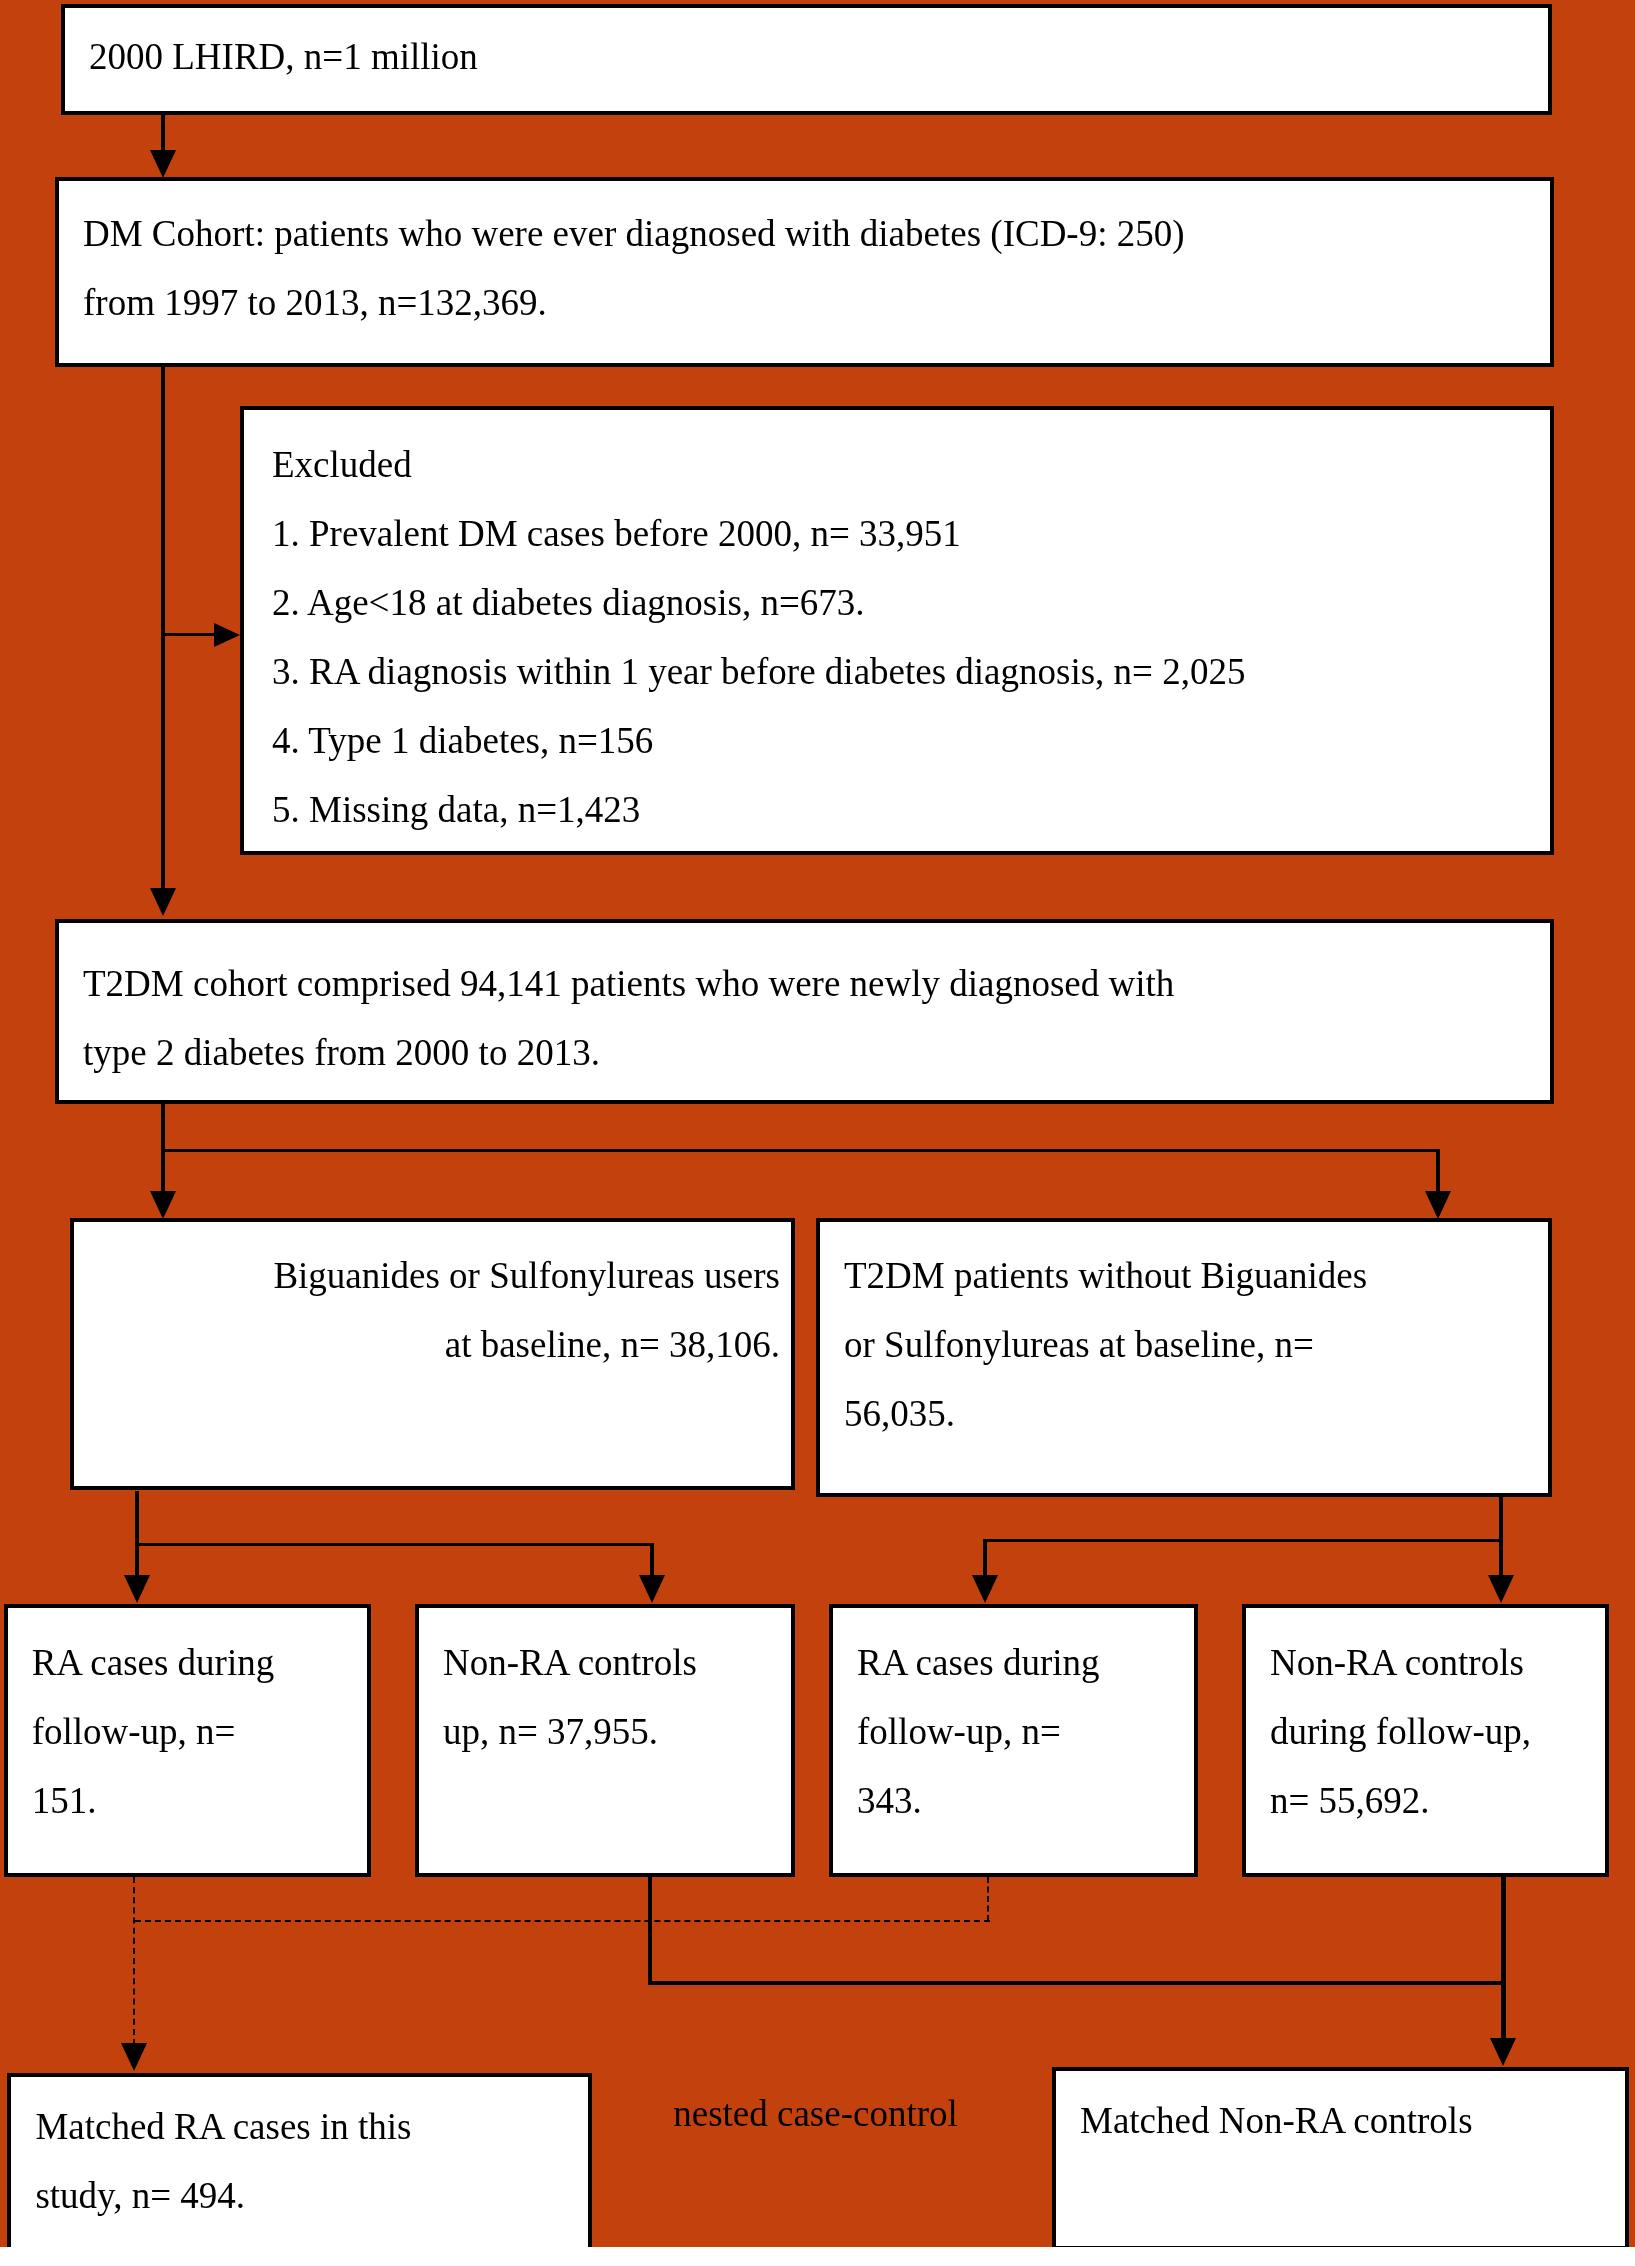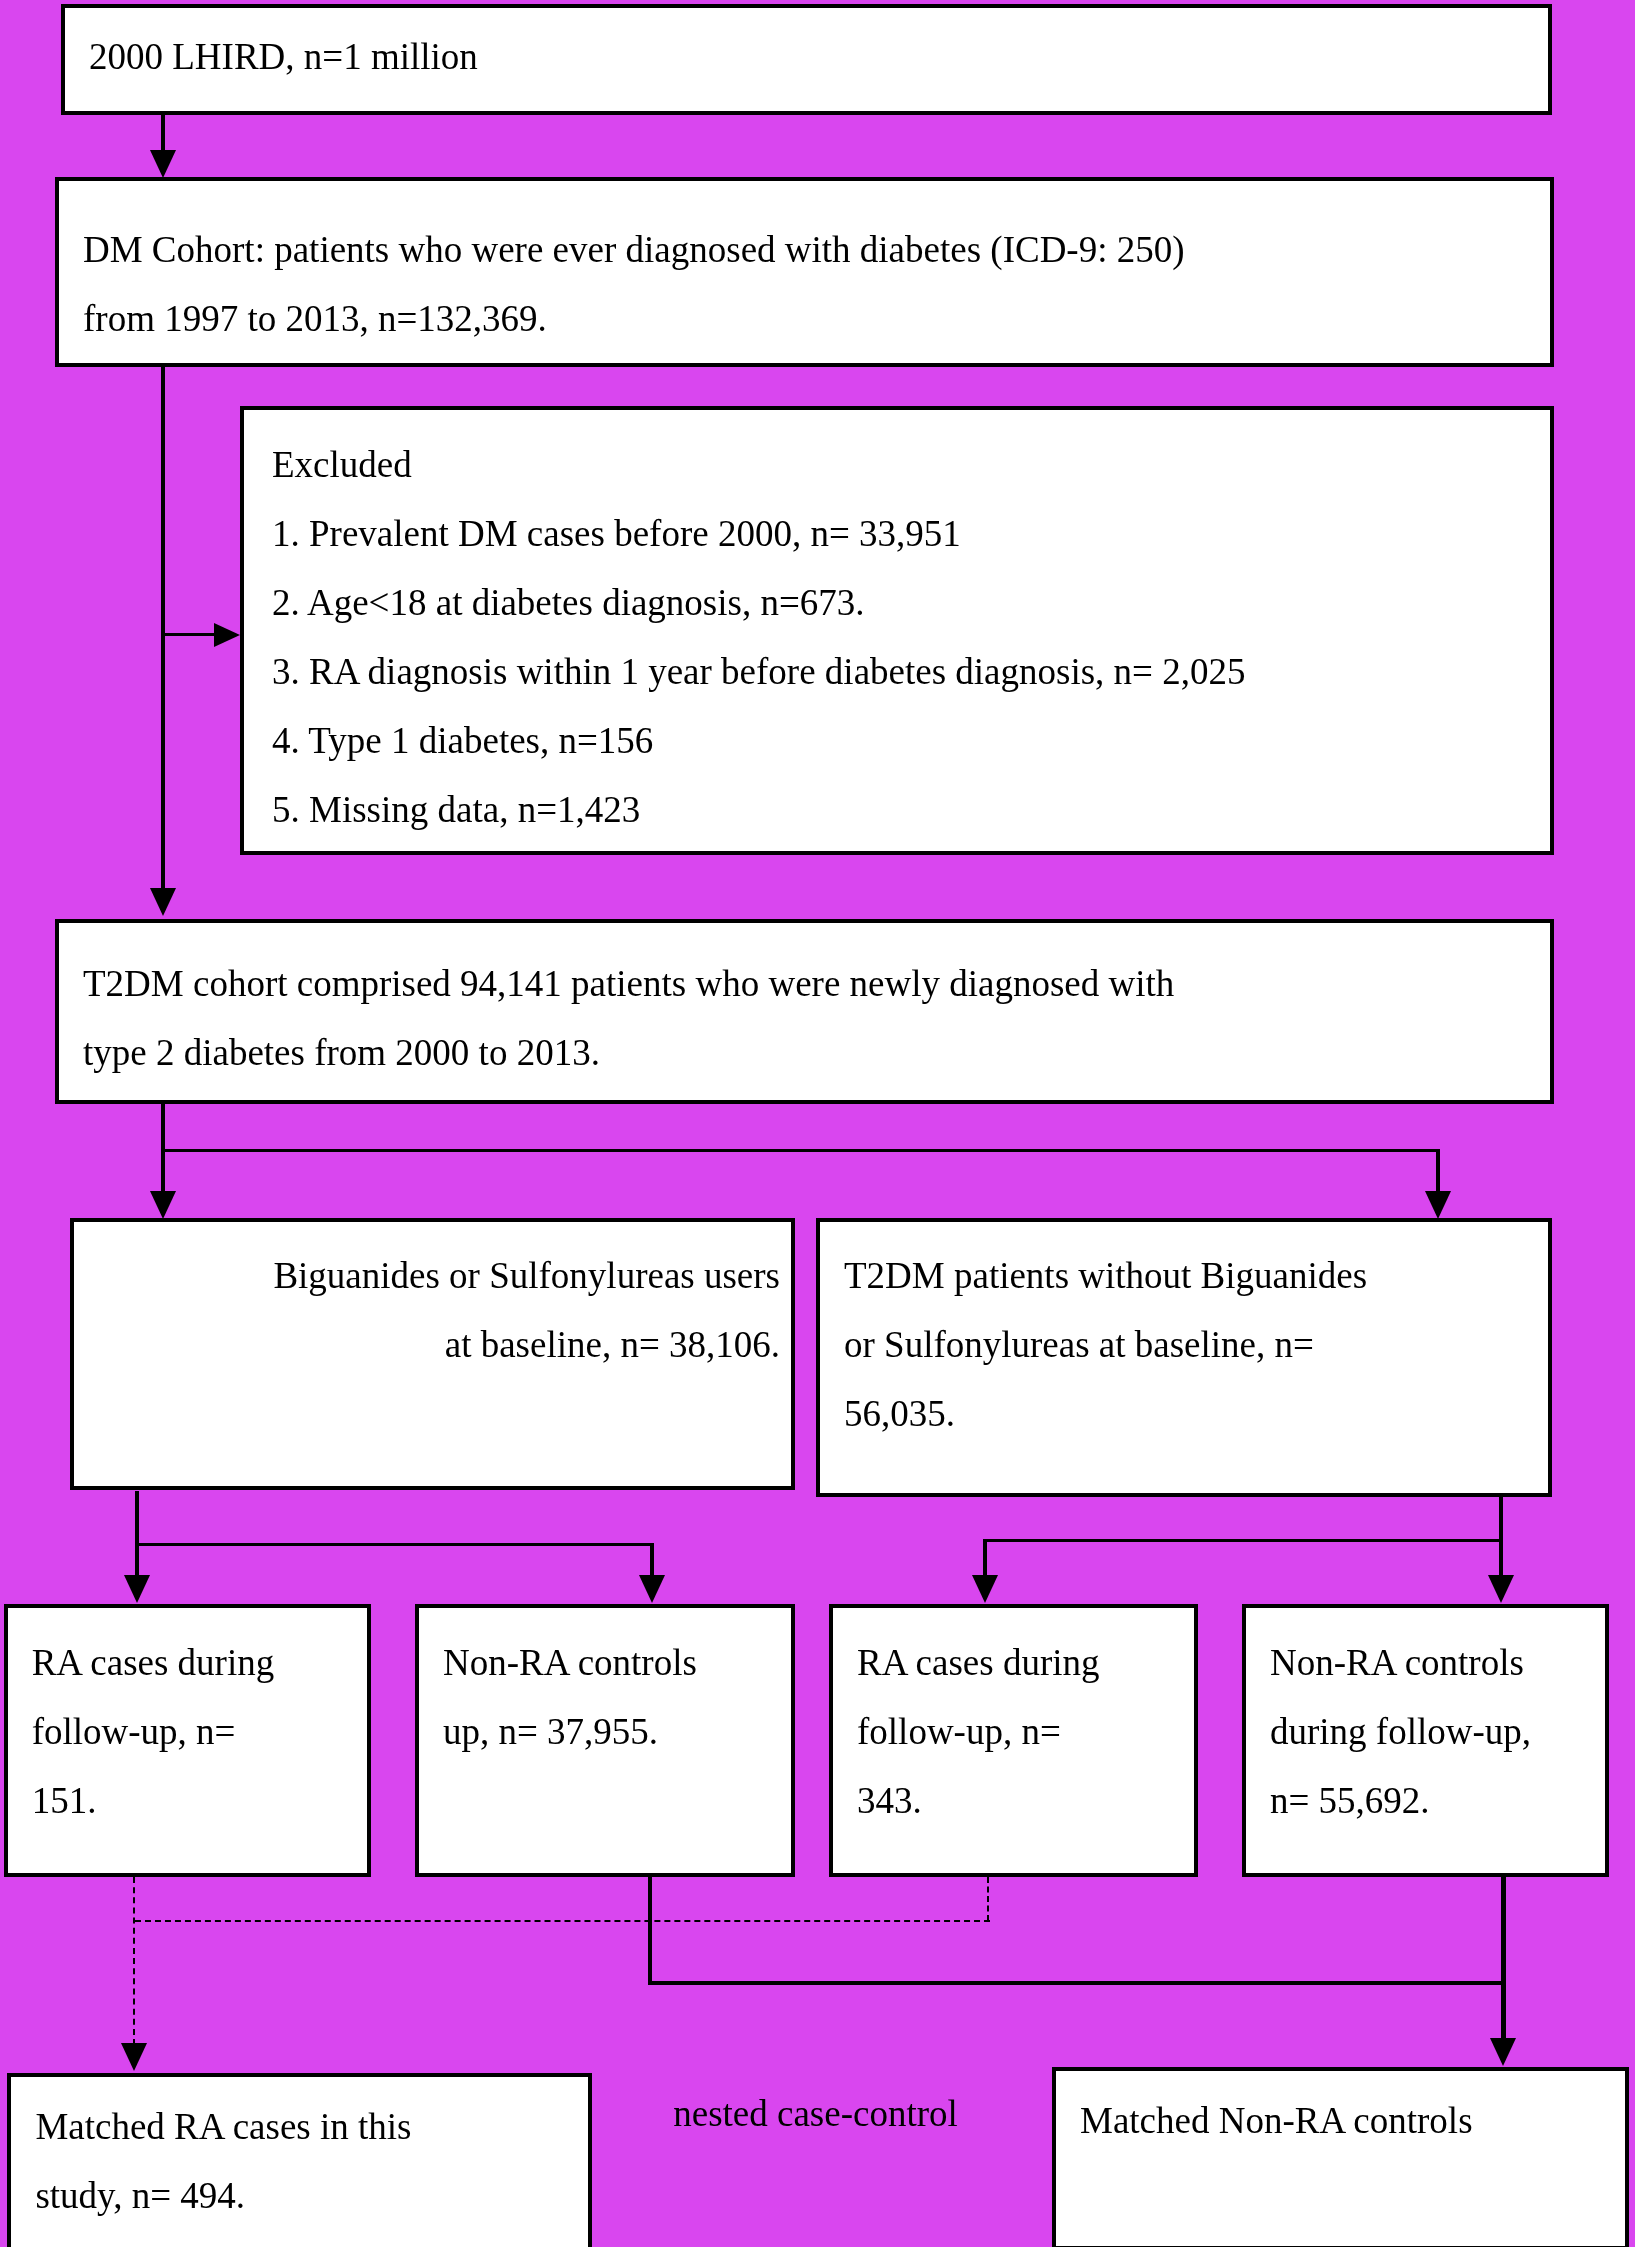--- a/index.html
+++ b/index.html
@@ -1,20 +1,20 @@
 <!DOCTYPE html>
 <html style="font-size:14.8px"><head>
 <meta charset="utf-8">
 <style>
   html, body { margin: 0; padding: 0; background: #ffffff; }
   .canvas {
     position: relative;
     width: 1635px;
     height: 2247px;
-    background: #d946ef;
+    background: #c2410c;
     color: #000000;
     font-family: "Liberation Serif", "DejaVu Serif", serif;
     font-size: 37px;
     text-decoration: underline;
   }
   .box {
     position: absolute;
     box-sizing: border-box;
     border: 4.6px solid #000000;
     background: #ffffff;
@@ -46,21 +46,21 @@
 
 <div class="canvas">
 
   <div class="box" style="left:61px; top:3.7px; width:1491px; height:111px; padding-top:14.8px;">
     <div class="ln">2000 LHIRD, n=1 million</div>
   </div>
 
   <div class="vline" style="left:161px; top:114px; height:41px;"></div>
   <div class="head-down" style="left:150px; top:150px;"></div>
 
-  <div class="box" style="left:55px; top:177px; width:1499px; height:190px; padding-top:34px;">
+  <div class="box" style="left:55px; top:177px; width:1499px; height:190px; padding-top:18px;">
     <div class="ln">DM Cohort: patients who were ever diagnosed with diabetes (ICD-9: 250)</div>
     <div class="ln">from 1997 to 2013, n=132,369.</div>
   </div>
 
   <div class="vline" style="left:161px; top:367px; height:526px;"></div>
   <div class="head-down" style="left:150px; top:888px;"></div>
   <div class="hline" style="left:164px; top:633px; width:54px;"></div>
   <div class="head-right" style="left:214px; top:623px;"></div>
 
   <div class="box" style="left:240px; top:406px; width:1314px; height:449px; padding-top:20px;padding-left:28px;">

